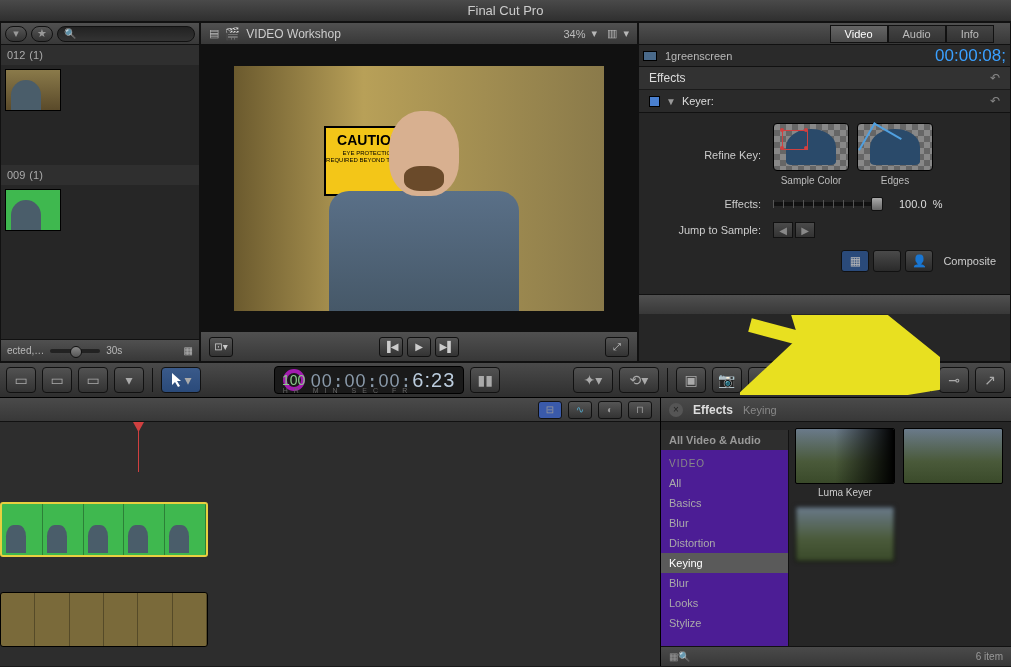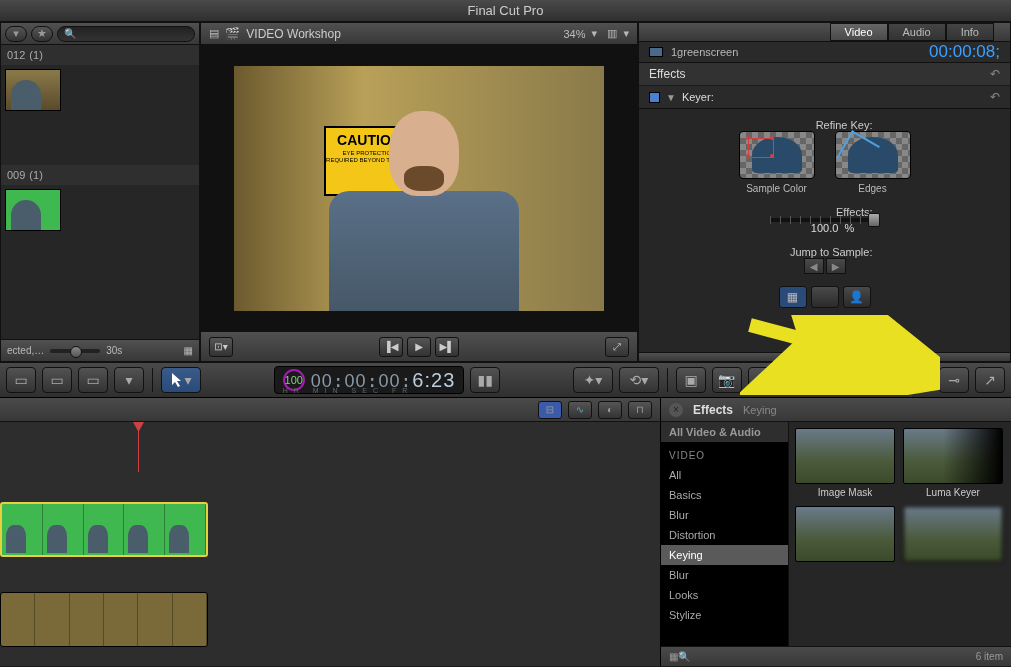--- a/index.html
+++ b/index.html
@@ -44,32 +44,32 @@
   .viewer-ctrl { height:30px; background: linear-gradient(#505050,#383838); display:flex; align-items:center; justify-content:center; gap:4px; border-top:1px solid #111; position:relative;}
   .play-btn { width:24px; height:20px; background:linear-gradient(#555,#333); border:1px solid #111; border-radius:3px; display:flex; align-items:center; justify-content:center; color:#ccc; font-size:10px;}
   .fullscreen-btn { position:absolute; right:8px; }
   .settings-btn { position:absolute; left:8px; }
 
   
   .inspector { flex:1; background:#262626; display:flex; flex-direction:column; }
   .insp-tabs { height:22px; background: linear-gradient(#505050,#383838); display:flex; align-items:center; justify-content:flex-end; gap:0; border-bottom:1px solid #111; padding-right:16px;}
   .insp-tab { padding:2px 14px; color:#bbb; font-size:11px; border:1px solid #111; background:linear-gradient(#444,#333); cursor:pointer;}
   .insp-tab.active { background:linear-gradient(#666,#4a4a4a); color:#fff;}
-  .insp-clip { height:22px; display:flex; align-items:center; padding:0 10px; gap:8px; border-bottom:1px solid #111; background:#2a2a2a;}
+  .insp-clip { height:22px; display:flex; align-items:center; padding:0 4px; gap:8px; border-bottom:1px solid #111; background:#2a2a2a;}
   .clip-icon { width:14px; height:10px; background:#4a6a8a; border:1px solid #000;}
   .timecode-end { margin-left:auto; color:#3aa0ff; font-size:17px;}
   .insp-section { padding:4px 10px; border-bottom:1px solid #1a1a1a; background:#323232;}
   .insp-section-hdr { display:flex; align-items:center; gap:6px; color:#ddd; font-size:12px;}
   .insp-effect-hdr { padding:4px 10px; display:flex; align-items:center; gap:6px; background:#2a2a2a; border-bottom:1px solid #111;}
   .checkbox { width:11px; height:11px; background:#4a80d0; border:1px solid #000;}
   .disclosure { color:#999; font-size:10px;}
   .insp-content { padding:10px 14px; }
-  .param-row { display:flex; align-items:center; margin-bottom:12px;flex-direction:column; }
+  .param-row { display:flex; align-items:center; margin-bottom:12px; }
   .param-label { width:120px; text-align:right; color:#ccc; font-size:11px; padding-right:12px;}
-  .refine-thumbs { display:flex; gap:20px;justify-content:flex-end;}
+  .refine-thumbs { display:flex; gap:8px;justify-content:flex-end;}
   .ref-thumb { width:76px; height:48px; background: repeating-conic-gradient(#666 0 25%, #888 0 50%) 0 0/12px 12px; border:1px solid #000; border-radius:4px; position:relative; display:flex; align-items:center; justify-content:center;}
   .ref-thumb .sil { width:50px; height:36px; background:#2a4a6a; border-radius:50% 50% 10% 10%;}
   .ref-thumb.sample::before{content:'';position:absolute;top:6px;left:8px;width:24px;height:18px;border:1px solid #d04040;}
   .ref-thumb.sample::after{content:'';position:absolute;top:4px;left:6px;width:4px;height:4px;background:#d04040;border-radius:50%;box-shadow:24px 0 #d04040,0 18px #d04040,24px 18px #d04040;}
   .ref-thumb.edges::before{content:'';position:absolute;top:4px;left:6px;width:30px;height:30px;border-left:2px solid #50a0e0;border-top:2px solid #50a0e0;transform:rotate(30deg);}
   .ref-caption { text-align:center; font-size:10px; color:#bbb; margin-top:4px;}
   .slider-track { width:110px; height:4px; background:#111; position:relative; border-radius:2px;}
   .slider-track::before{content:'';position:absolute;top:-2px;left:0;right:0;height:8px;background:repeating-linear-gradient(90deg,#555 0 1px,transparent 1px 10px);}
   .slider-thumb { position:absolute; right:0; top:-5px; width:12px; height:14px; background:linear-gradient(#aaa,#666); border-radius:2px; border:1px solid #111;}
   .slider-value { margin-left:16px; color:#ddd; font-size:11px;}
@@ -79,21 +79,21 @@
   .view-btn { width:28px; height:22px; background:linear-gradient(#4a4a4a,#2a2a2a); border:1px solid #111; border-radius:3px; display:flex; align-items:center; justify-content:center; font-size:12px;}
   .insp-footer { height:20px; background: linear-gradient(#505050,#383838); border-top:1px solid #111;}
 
   
   .toolbar { height:36px; background: linear-gradient(#4a4a4a,#2f2f2f); display:flex; align-items:center; padding:0 6px; gap:6px; border-top:1px solid #111; border-bottom:1px solid #000;}
   .tool-btn { width:30px; height:26px; background:linear-gradient(#525252,#333); border:1px solid #111; border-radius:4px; display:flex; align-items:center; justify-content:center; color:#aaa; font-size:14px;}
   .tool-btn.wide{width:40px;}
   .tool-btn.pointer { background:linear-gradient(#3a5a8a,#2a4a7a);}
   .tool-sep { width:1px; height:24px; background:#111; margin:0 2px;}
   .timecode { background:#1a1a1a; border:1px solid #000; border-radius:4px; height:28px; display:flex; align-items:center; padding:0 8px; gap:6px;}
-  .tc-ring { width:22px; height:22px; border:2px solid #a21caf; border-radius:50%; font-size:11px; display:flex; align-items:center; justify-content:center; color:#8aca8a;}
+  .tc-ring { width:22px; height:22px; border:4px solid #a21caf; border-radius:50%; font-size:14px; display:flex; align-items:center; justify-content:center; color:#8aca8a;}
   .tc-digits { font-family: "Menlo", monospace; color:#8a9aaa; font-size:18px; letter-spacing:1px;}
   .tc-digits .big { color:#bcd; font-size:20px;}
   .tc-labels { font-size:7px; color:#666; letter-spacing:6px; position:absolute; margin-top:20px;}
   .spacer { flex:1;}
 
   
   .row3 { display:flex; height:268px;}
   .timeline { flex:1; background:#2d2d2d; position:relative; border-right:1px solid #000;}
   .tl-header { height:24px; background: linear-gradient(#4a4a4a,#383838); display:flex; align-items:center; justify-content:flex-end; padding:0 8px; gap:6px; border-bottom:1px solid #111;}
   .tl-hdr-btn { width:24px; height:18px; background:linear-gradient(#555,#333); border:1px solid #111; border-radius:3px; font-size:10px; display:flex; align-items:center; justify-content:center; color:#999;}
@@ -106,21 +106,21 @@
   .tl-frame { flex:1; border-right:1px solid rgba(0,0,0,0.3); position:relative;}
   .tl-frame .mini{position:absolute;bottom:2px;left:4px;width:20px;height:28px;background:#4a5d6a;border-radius:40% 40% 0 0;}
 
   
   .fx-browser { width:350px; background:#262626; display:flex; flex-direction:column;}
   .fx-header { height:24px; background: linear-gradient(#4a4a4a,#383838); display:flex; align-items:center; padding:0 8px; gap:10px; border-bottom:1px solid #111;}
   .fx-close { width:14px; height:14px; background:#555; border-radius:50%; color:#222; font-size:10px; display:flex; align-items:center; justify-content:center;}
   .fx-title { color:#ddd; font-size:12px; font-weight:bold;}
   .fx-crumb { color:#888; font-size:11px;}
   .fx-body { flex:1; display:flex; overflow:hidden;}
-  .fx-sidebar { width:128px; background:#000000; border-right:1px solid #111; font-size:11px;}
+  .fx-sidebar { width:128px; background:#4c1d95; border-right:1px solid #111; font-size:11px;margin-top:8px;}
   .fx-cat { padding:4px 8px; color:#aaa; cursor:pointer;}
   .fx-cat.hdr { color:#999; font-weight:bold; background:#2e2e2e;}
   .fx-cat.section { color:#888; padding-top:8px; font-size:10px; letter-spacing:1px;}
   .fx-cat.selected { background:#5a5a5a; color:#fff;}
   .fx-grid { flex:1; padding:6px; display:flex; flex-wrap:wrap; gap:8px; align-content:flex-start; overflow:hidden;}
   .fx-item { width:100px; }
   .fx-thumb { width:100px; height:56px; background: linear-gradient(#6a7a8a 0%, #4a5a3a 60%, #3a4a2a 100%); border:1px solid #000; border-radius:2px; position:relative; overflow:hidden;}
   .fx-thumb.circle::after{content:'';position:absolute;inset:0;background:radial-gradient(circle at center, transparent 30%, #000 32%);}
   .fx-thumb.luma::after{content:'';position:absolute;inset:0;background:linear-gradient(90deg,transparent 40%,#000 100%);}
   .fx-thumb.dark { filter:brightness(0.6);}
@@ -368,24 +368,20 @@
         <div class="fx-cat">Basics</div>
         <div class="fx-cat">Blur</div>
         <div class="fx-cat">Distortion</div>
         <div class="fx-cat selected">Keying</div>
         <div class="fx-cat">Blur</div>
         <div class="fx-cat">Looks</div>
         <div class="fx-cat">Stylize</div>
       </div>
       <div class="fx-grid">
         <div class="fx-item">
-          <div class="fx-thumb"></div>
-          <div class="fx-name">Image Mask</div>
-        </div>
-        <div class="fx-item">
           <div class="fx-thumb luma"></div>
           <div class="fx-name">Luma Keyer</div>
         </div>
         <div class="fx-item">
           <div class="fx-thumb"></div>
           <div class="fx-name"></div>
         </div>
         <div class="fx-item">
           <div class="fx-thumb blur"></div>
           <div class="fx-name"></div>

